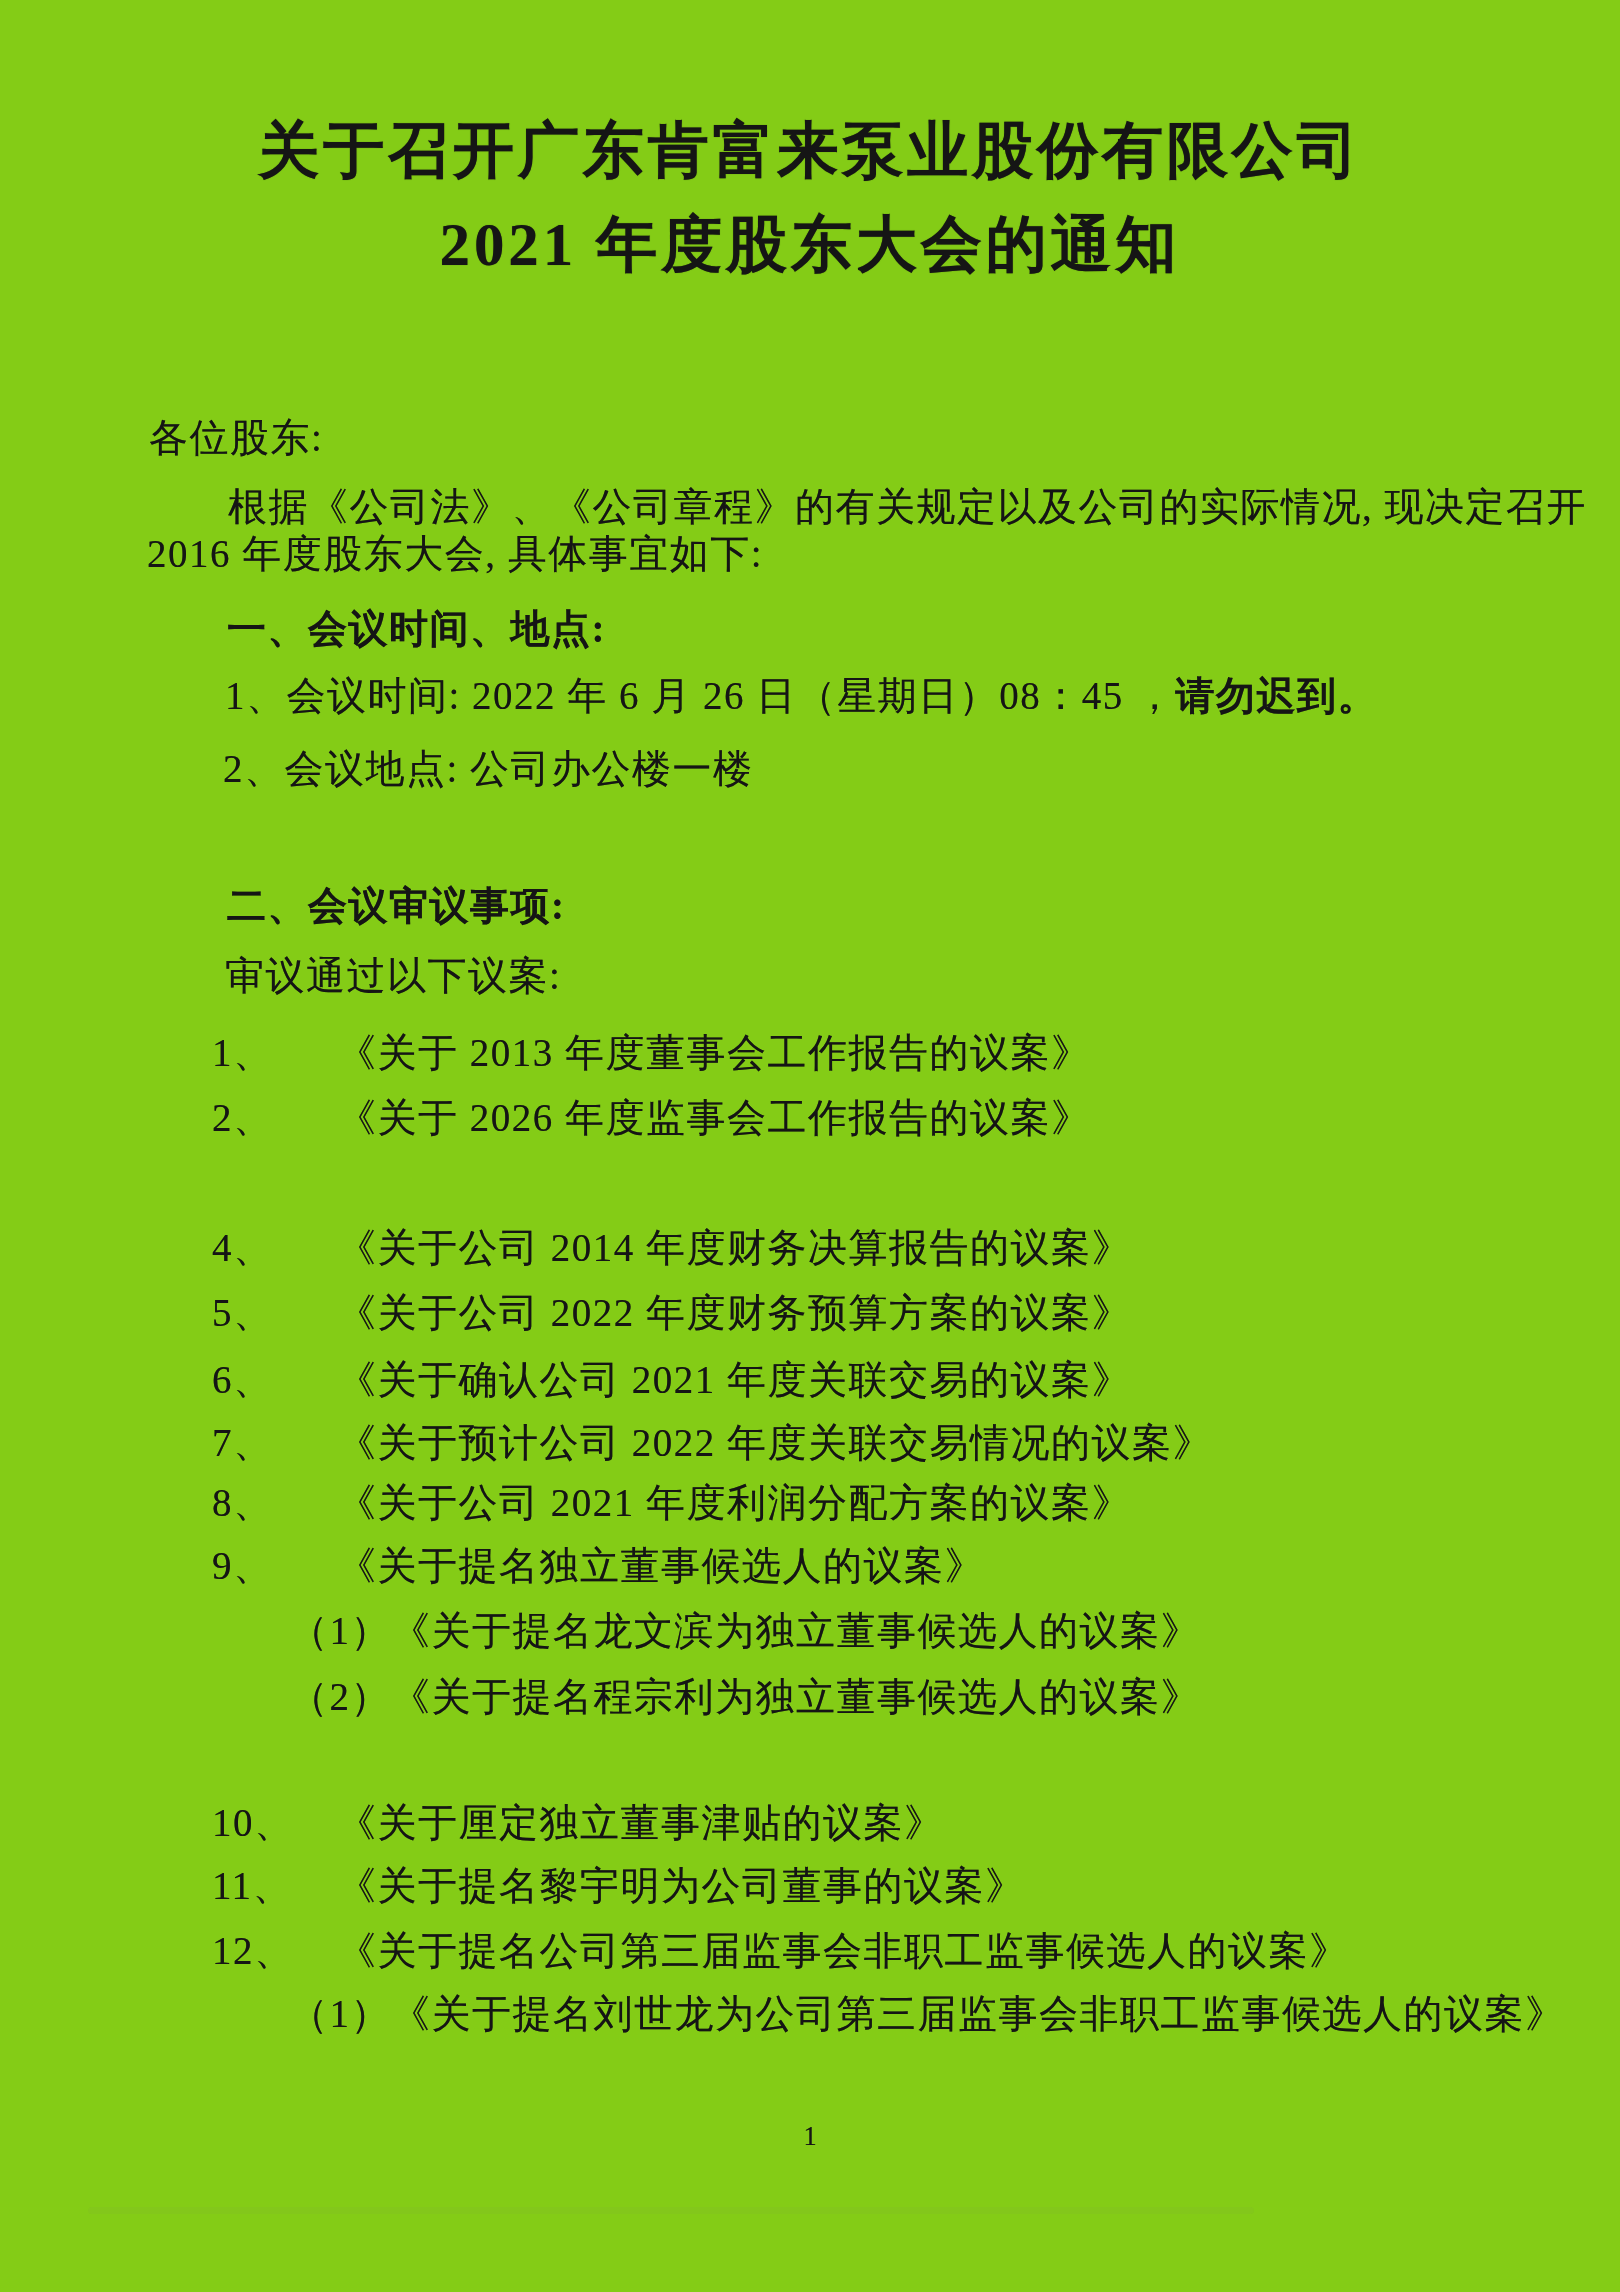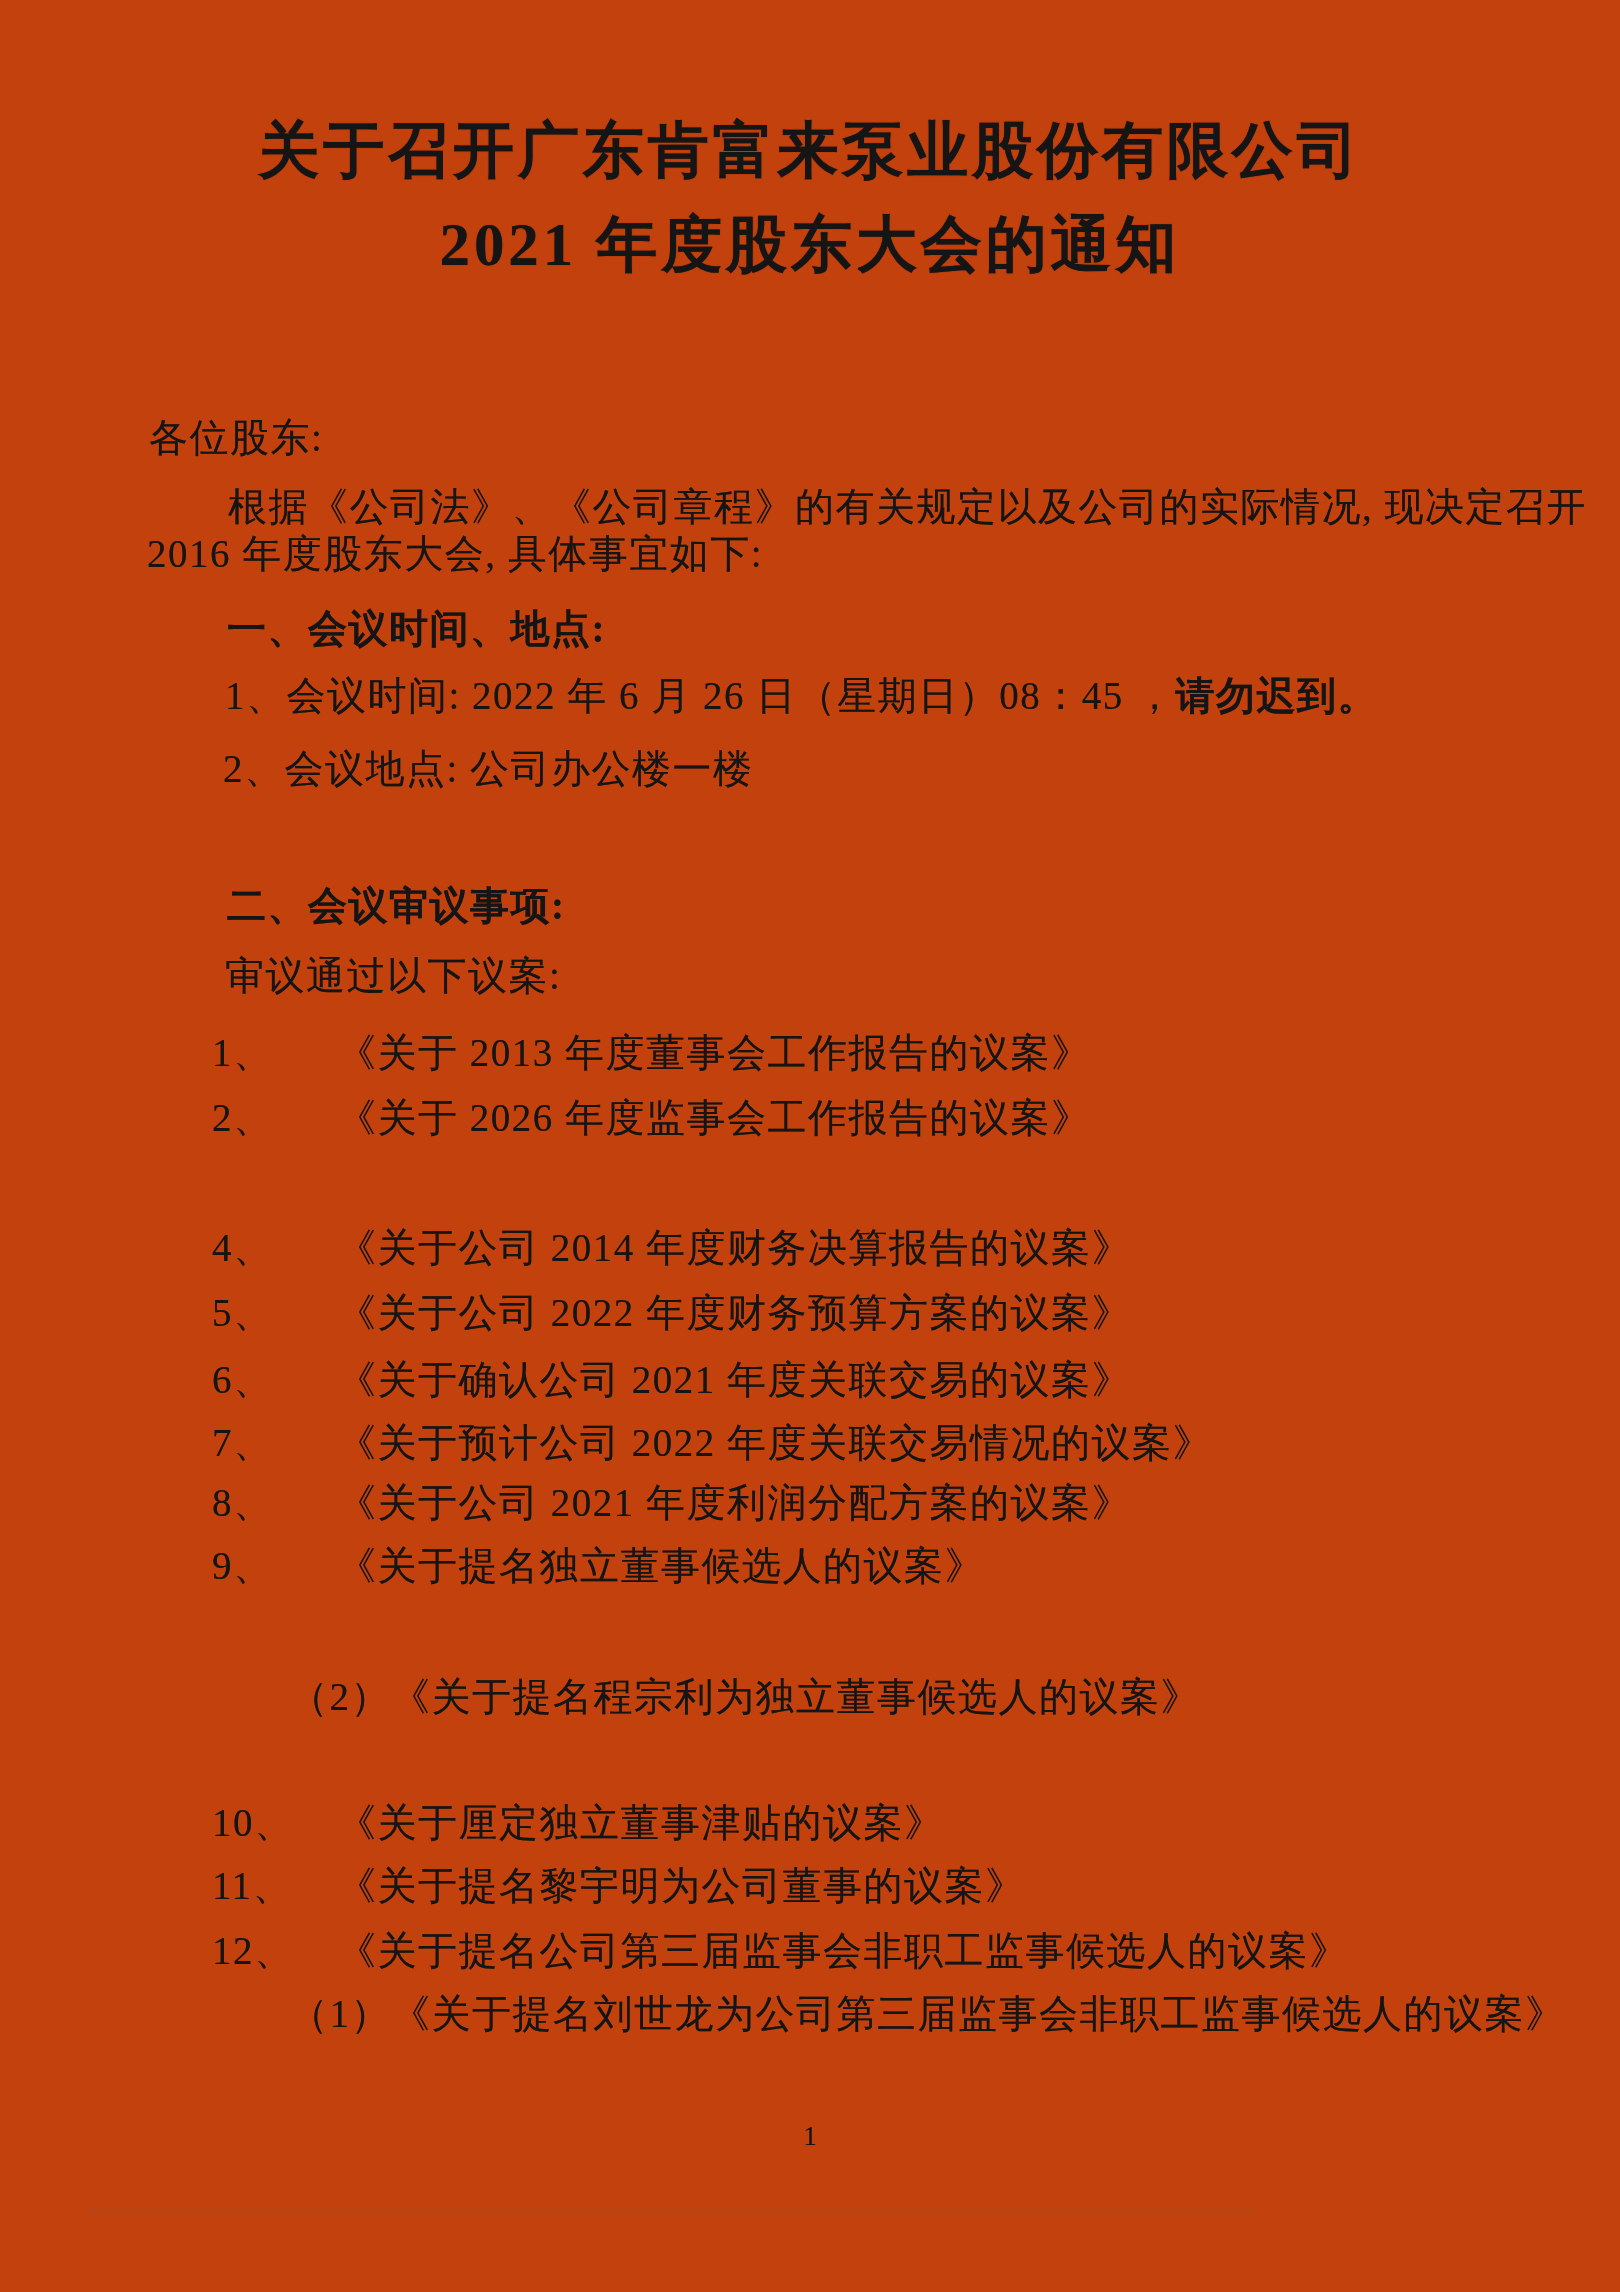--- a/index.html
+++ b/index.html
@@ -5,21 +5,21 @@
   html, body {
     margin: 0;
     padding: 0;
     background: #e9e9e9;
   }
   .page {
     position: relative;
     width: 1620px;
     height: 2293px;
     margin: 0 auto;
-    background: #c2410c;
+    background: #84cc16;
     overflow: hidden;
     font-family: "Liberation Serif", "DejaVu Serif", serif;
     color: #151515;
   }
   .ln {
     position: absolute;
     white-space: nowrap;
     font-size: 39px;
     line-height: 1.2;
     letter-spacing: 1.5px;
@@ -81,20 +81,21 @@
 
   <div class="ln item" style="top:1030px"><span class="num">1、</span><span>《关于 2013 年度董事会工作报告的议案》</span></div>
   <div class="ln item" style="top:1095px"><span class="num">2、</span><span>《关于 2026 年度监事会工作报告的议案》</span></div>
   <div class="ln item" style="top:1225px"><span class="num">4、</span><span>《关于公司 2014 年度财务决算报告的议案》</span></div>
   <div class="ln item" style="top:1290px"><span class="num">5、</span><span>《关于公司 2022 年度财务预算方案的议案》</span></div>
   <div class="ln item" style="top:1357px"><span class="num">6、</span><span>《关于确认公司 2021 年度关联交易的议案》</span></div>
   <div class="ln item" style="top:1420px"><span class="num">7、</span><span>《关于预计公司 2022 年度关联交易情况的议案》</span></div>
   <div class="ln item" style="top:1480px"><span class="num">8、</span><span>《关于公司 2021 年度利润分配方案的议案》</span></div>
   <div class="ln item" style="top:1543px"><span class="num">9、</span><span>《关于提名独立董事候选人的议案》</span></div>
 
+  <div class="ln subitem" style="top:1608px">（1）《关于提名龙文滨为独立董事候选人的议案》</div>
   <div class="ln subitem" style="top:1674px">（2）《关于提名程宗利为独立董事候选人的议案》</div>
 
   <div class="ln item" style="top:1800px"><span class="num">10、</span><span>《关于厘定独立董事津贴的议案》</span></div>
   <div class="ln item" style="top:1863px"><span class="num">11、</span><span>《关于提名黎宇明为公司董事的议案》</span></div>
   <div class="ln item" style="top:1928px"><span class="num">12、</span><span>《关于提名公司第三届监事会非职工监事候选人的议案》</span></div>
 
   <div class="ln subitem" style="top:1991px">（1）《关于提名刘世龙为公司第三届监事会非职工监事候选人的议案》</div>
 
   <div class="ln pagenum" style="top:2121px">1</div>
 

